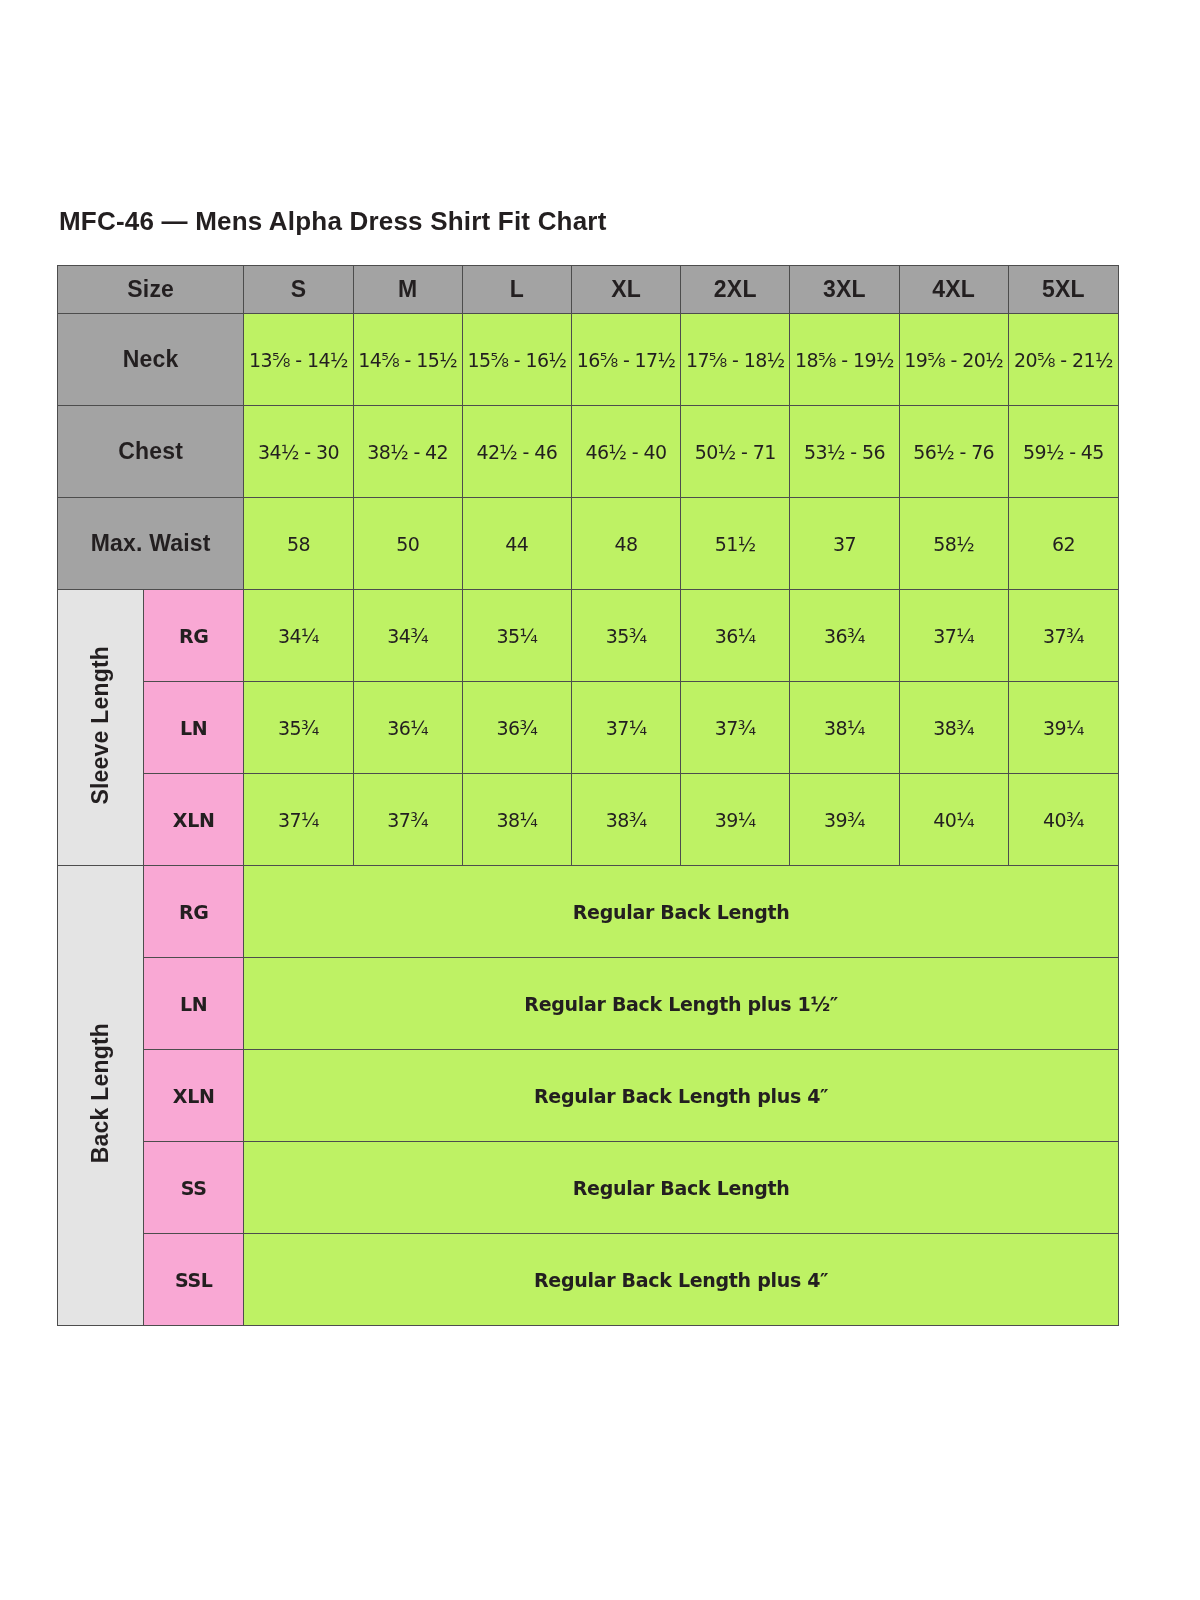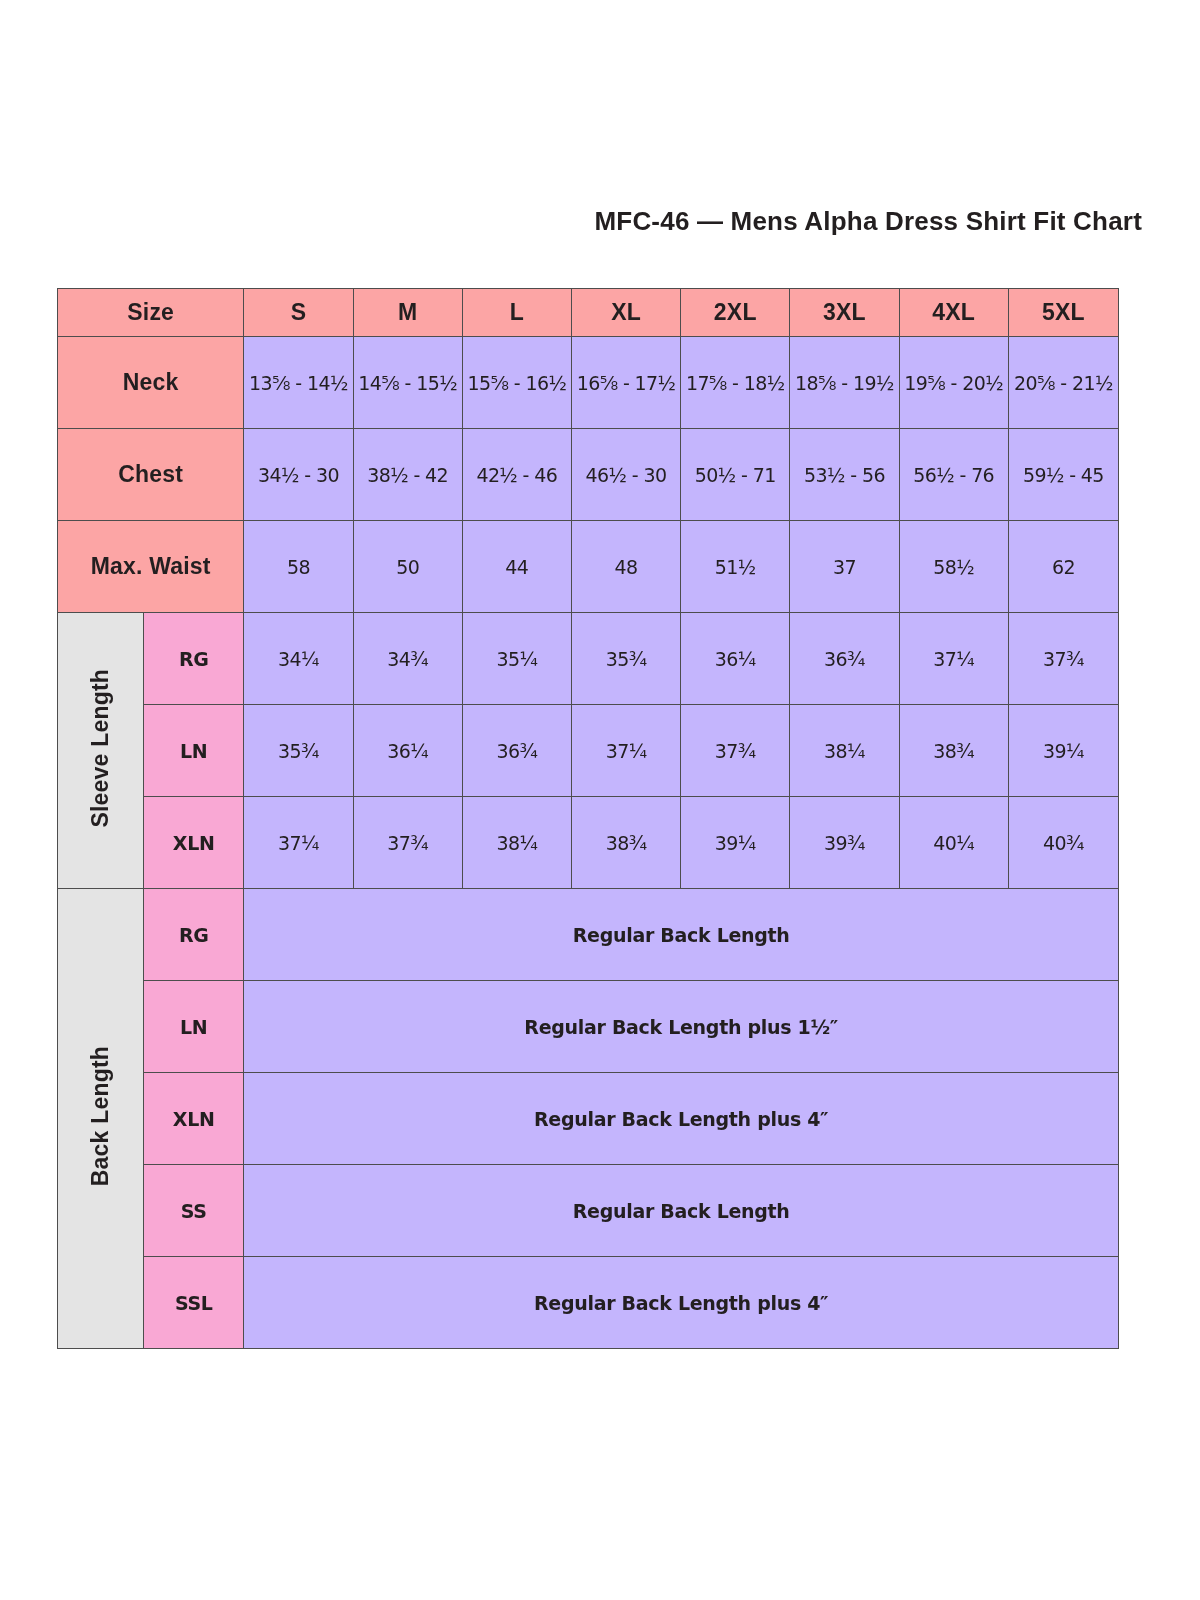--- a/index.html
+++ b/index.html
@@ -12,41 +12,40 @@
   }
   .page {
     width: 1200px;
     height: 1600px;
     padding: 205px 58px 0 57px;
   }
   .title {
     font-size: 26px;
     line-height: 32px;
     font-weight: bold;
-    margin: 0 0 51px 2px;
+    margin: 0 0 28px 2px;
     letter-spacing: 0.2px;
-    text-align: right;
   }
   table.fit-chart {
     border-collapse: collapse;
     table-layout: fixed;
     width: 1062px;
   }
   table.fit-chart th,
   table.fit-chart td {
     border: 1px solid #4d4d4d;
     text-align: center;
     vertical-align: middle;
     padding: 0 2px;
     overflow: hidden;
   }
   tr.header-row { height: 48px; }
   tr.data-row { height: 92px; }
   .head-cell, .label-cell {
-    background: #fca5a5;
+    background: #a3a3a3;
     font-size: 23px;
     font-weight: bold;
     letter-spacing: 0.2px;
   }
   .vertical {
     background: #e4e4e4;
   }
   .vertical span {
     display: inline-block;
     writing-mode: vertical-rl;
@@ -57,21 +56,21 @@
     white-space: nowrap;
   }
   .sub-label {
     background: #f9a8d4;
     font-family: "DejaVu Sans", sans-serif;
     font-size: 19px;
     font-weight: bold;
     letter-spacing: -0.3px;
   }
   .value {
-    background: #c4b5fd;
+    background: #bef264;
     font-family: "DejaVu Sans", sans-serif;
     font-size: 19px;
     font-weight: normal;
     letter-spacing: -0.6px;
     white-space: nowrap;
     margin-left: 36px;
   }
   .back-note {
     font-weight: bold;
     letter-spacing: -0.3px;
@@ -122,21 +121,21 @@
         <td class="value">18⅝ - 19½</td>
         <td class="value">19⅝ - 20½</td>
         <td class="value">20⅝ - 21½</td>
       </tr>
 
       <tr class="data-row">
         <th colspan="2" class="label-cell">Chest</th>
         <td class="value">34½ - 30</td>
         <td class="value">38½ - 42</td>
         <td class="value">42½ - 46</td>
-        <td class="value">46½ - 30</td>
+        <td class="value">46½ - 40</td>
         <td class="value">50½ - 71</td>
         <td class="value">53½ - 56</td>
         <td class="value">56½ - 76</td>
         <td class="value">59½ - 45</td>
       </tr>
 
       <tr class="data-row">
         <th colspan="2" class="label-cell">Max. Waist</th>
         <td class="value">58</td>
         <td class="value">50</td>

